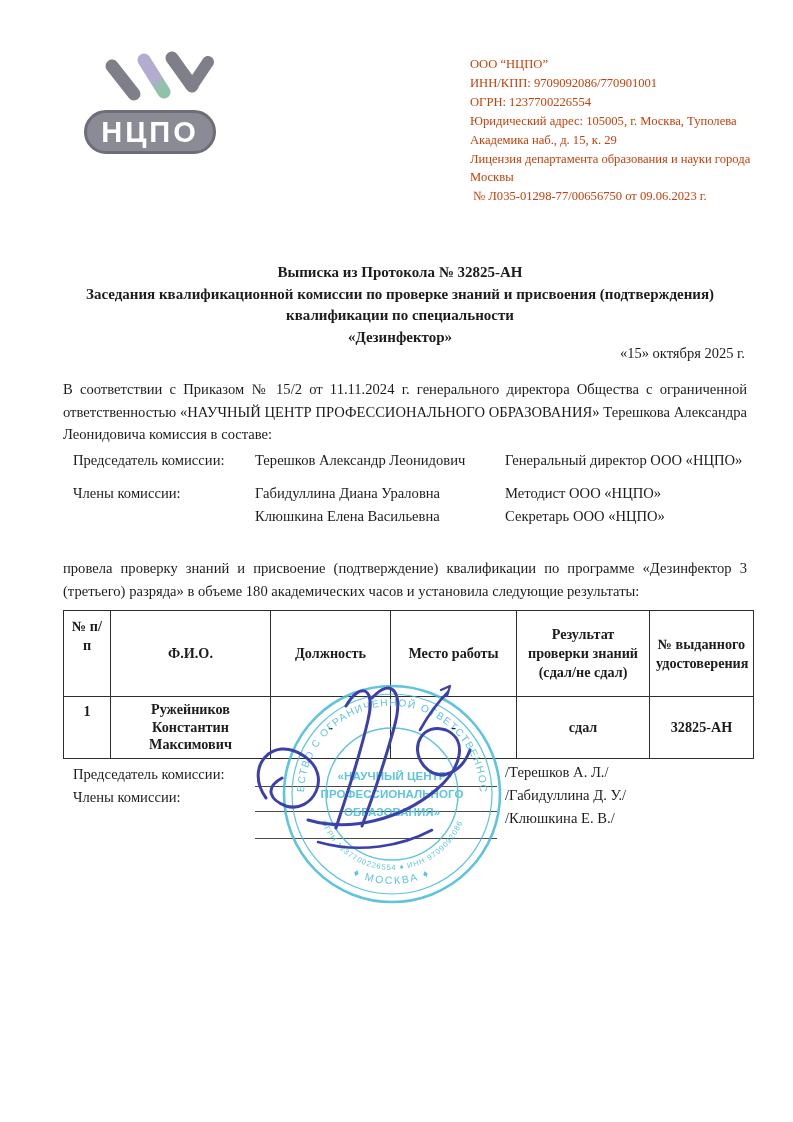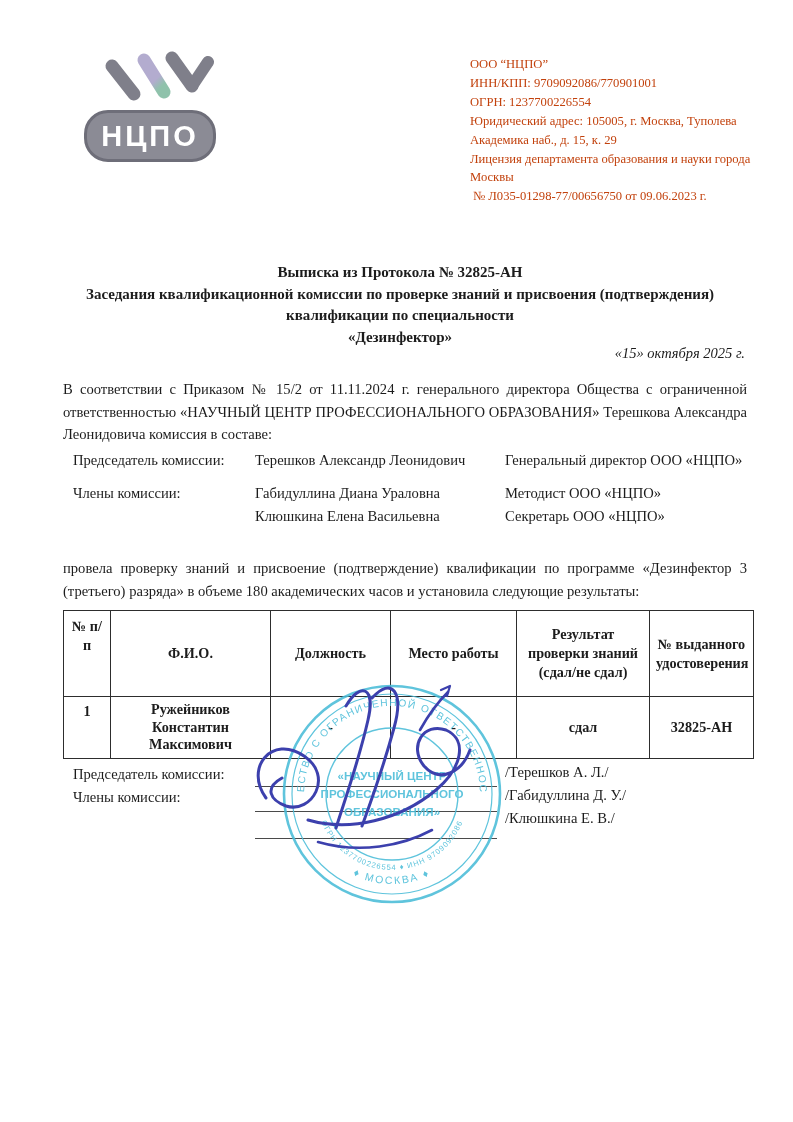--- a/index.html
+++ b/index.html
@@ -7,37 +7,37 @@
   .page {
     position:relative; width:793px; height:1122px; margin:0 auto;
     background:#ffffff; overflow:hidden;
     font-family:"Liberation Serif", serif; color:#1c1c1c;
   }
 
   
   .logo { position:absolute; left:84px; top:50px; width:140px; }
   .logo-mark { display:block; margin-left:14px; }
   .logo-badge {
-    margin-top:2px; width:132px; height:52px; border-radius:24px;
+    margin-top:2px; width:132px; height:44px; border-radius:24px;
     background:#8b8b95; border:3px solid #6e6e79;
     display:flex; align-items:center; justify-content:center;
     font-family:"Liberation Sans", sans-serif; font-weight:bold;
     font-size:29px; letter-spacing:3px; color:#ffffff;
   }
 
   
   .company-info { position:absolute; left:470px; top:55px; width:302px;
     font-size:12.6px; line-height:18.9px; color:#c2410c; }
   .ci-line { white-space:pre-wrap; }
 
   
   .title-block { position:absolute; left:55px; top:262px; width:690px;
     text-align:center; font-weight:bold; font-size:15px; line-height:21.5px; }
   .date-line { position:absolute; left:55px; top:345px; width:690px;
-    text-align:right; font-size:14.5px;font-style:italic; }
+    text-align:right; font-size:14.5px; }
 
   
   .para { position:absolute; left:63px; width:684px; text-align:justify;
     font-size:14.6px; line-height:22.5px; }
   .para1 { top:378px; }
   .para2 { top:557px; }
 
   
   .commission { position:absolute; left:73px; top:452px; width:680px; font-size:14.6px; }
   .c-row { position:relative; height:22px; }

